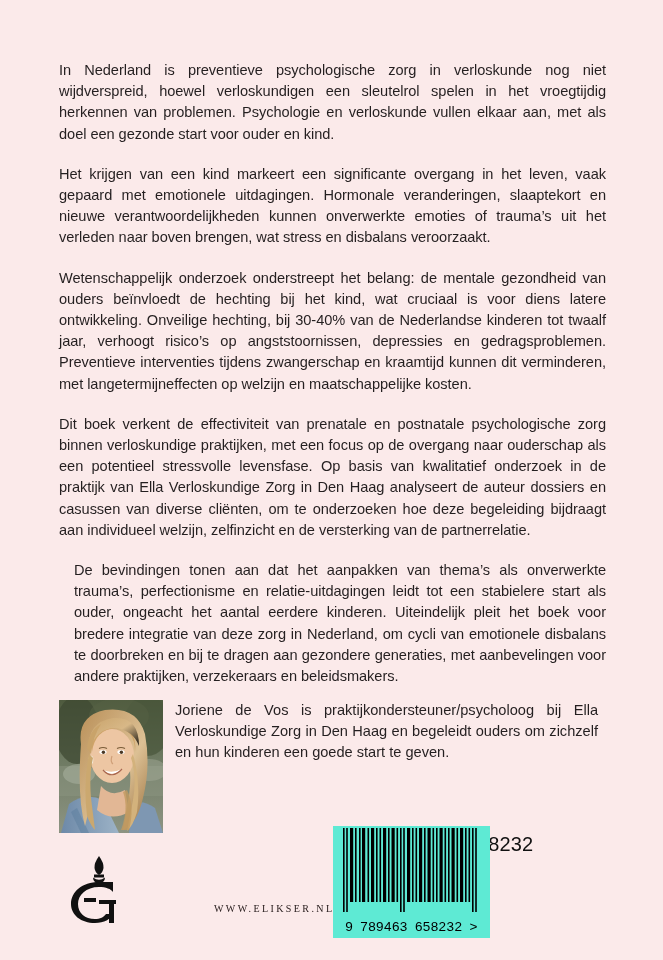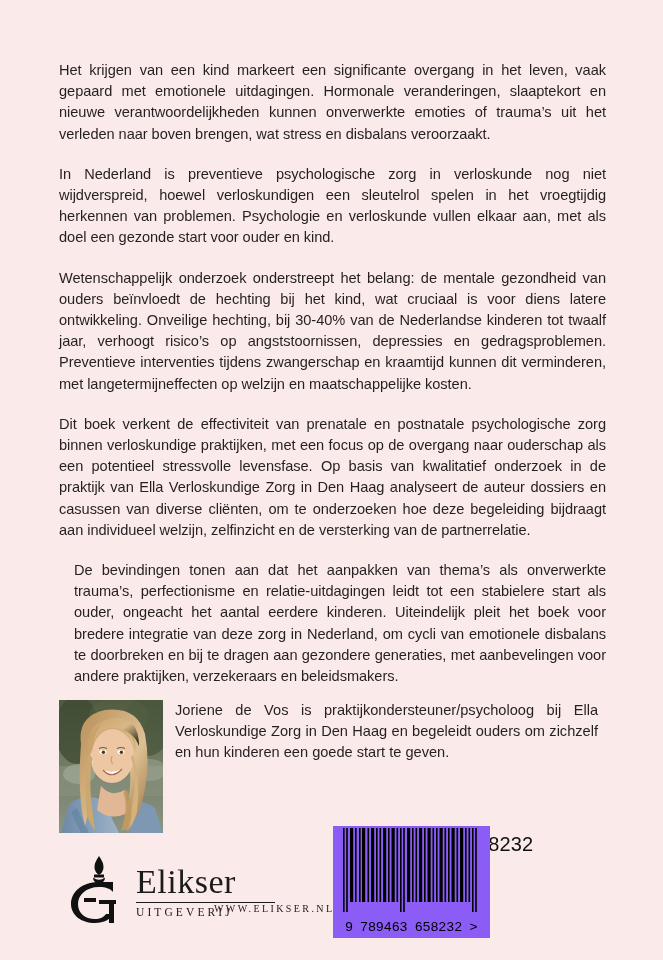--- a/index.html
+++ b/index.html
@@ -138,21 +138,21 @@
     white-space: nowrap;
     margin-top: 28px;
   }
 
   .barcode-box {
     position: absolute;
     left: 333px;
     top: 826px;
     width: 157px;
     height: 112px;
-    background: #8b5cf6;
+    background: #5eead4;
     display: flex;
     flex-direction: column;
     align-items: center;
   }
 
   .barcode-bars {
     margin-top: 2px;
     width: 137px;
     height: 84px;
     display: block;
@@ -171,22 +171,22 @@
     white-space: nowrap;
   }
   .barcode-digits span { margin: 0 1.5px; }
 </style>
 </head>
 <body>
 
 <div class="cover">
 
   <div class="blurb">
+    <p class="para">In Nederland is preventieve psychologische zorg in verloskunde nog niet wijdverspreid, hoewel verloskundigen een sleutelrol spelen in het vroegtijdig herkennen van problemen. Psychologie en verloskunde vullen elkaar aan, met als doel een gezonde start voor ouder en kind.</p>
     <p class="para">Het krijgen van een kind markeert een significante overgang in het leven, vaak gepaard met emotionele uitdagingen. Hormonale veranderingen, slaaptekort en nieuwe verantwoordelijkheden kunnen onverwerkte emoties of trauma’s uit het verleden naar boven brengen, wat stress en disbalans veroorzaakt.</p>
-    <p class="para">In Nederland is preventieve psychologische zorg in verloskunde nog niet wijdverspreid, hoewel verloskundigen een sleutelrol spelen in het vroegtijdig herkennen van problemen. Psychologie en verloskunde vullen elkaar aan, met als doel een gezonde start voor ouder en kind.</p>
     <p class="para">Wetenschappelijk onderzoek onderstreept het belang: de mentale gezondheid van ouders beïnvloedt de hechting bij het kind, wat cruciaal is voor diens latere ontwikkeling. Onveilige hechting, bij 30-40% van de Nederlandse kinderen tot twaalf jaar, verhoogt risico’s op angststoornissen, depressies en gedragsproblemen. Preventieve interventies tijdens zwangerschap en kraamtijd kunnen dit verminderen, met langetermijneffecten op welzijn en maatschappelijke kosten.</p>
     <p class="para">Dit boek verkent de effectiviteit van prenatale en postnatale psychologische zorg binnen verloskundige praktijken, met een focus op de overgang naar ouderschap als een potentieel stressvolle levensfase. Op basis van kwalitatief onderzoek in de praktijk van Ella Verloskundige Zorg in Den Haag analyseert de auteur dossiers en casussen van diverse cliënten, om te onderzoeken hoe deze begeleiding bijdraagt aan individueel welzijn, zelfinzicht en de versterking van de partnerrelatie.</p>
     <p class="para">De bevindingen tonen aan dat het aanpakken van thema’s als onverwerkte trauma’s, perfectionisme en relatie-uitdagingen leidt tot een stabielere start als ouder, ongeacht het aantal eerdere kinderen. Uiteindelijk pleit het boek voor bredere integratie van deze zorg in Nederland, om cycli van emotionele disbalans te doorbreken en bij te dragen aan gezondere generaties, met aanbevelingen voor andere praktijken, verzekeraars en beleidsmakers.</p>
   </div>
 
   <div class="author-block">
 
     <div class="author-photo">
       <svg viewBox="0 0 104 133" preserveAspectRatio="none" aria-hidden="true">
         <defs>
@@ -272,25 +272,20 @@
                  C 38 63, 34 65, 29 65
                  C 19 65, 12 59, 12 50
                  C 12 41, 20 33, 33 33
                  C 40 33, 45 35, 47 38
                  L 47 28
                  Z" fill="#111111"></path>
         <rect x="33" y="46" width="17" height="4" fill="#111111"></rect>
         <rect x="43" y="46" width="5" height="23" fill="#111111"></rect>
         <path d="M18 44 L30 44 L30 48 L18 48 Z" fill="#111111"></path>
       </svg>
-    </div>
-    <div class="logo-words">
-      <div class="logo-name">Elikser</div>
-      <div class="logo-rule"></div>
-      <div class="logo-sub">UITGEVERIJ</div>
     </div>
   </div>
 
   <div class="website">WWW.ELIKSER.NL</div>
 
   <div class="isbn-line">ISBN 9789463658232</div>
 
   <div class="barcode-box">
     <svg class="barcode-bars" viewBox="0 0 137 84" preserveAspectRatio="none" aria-hidden="true">
       <g fill="#000000">

